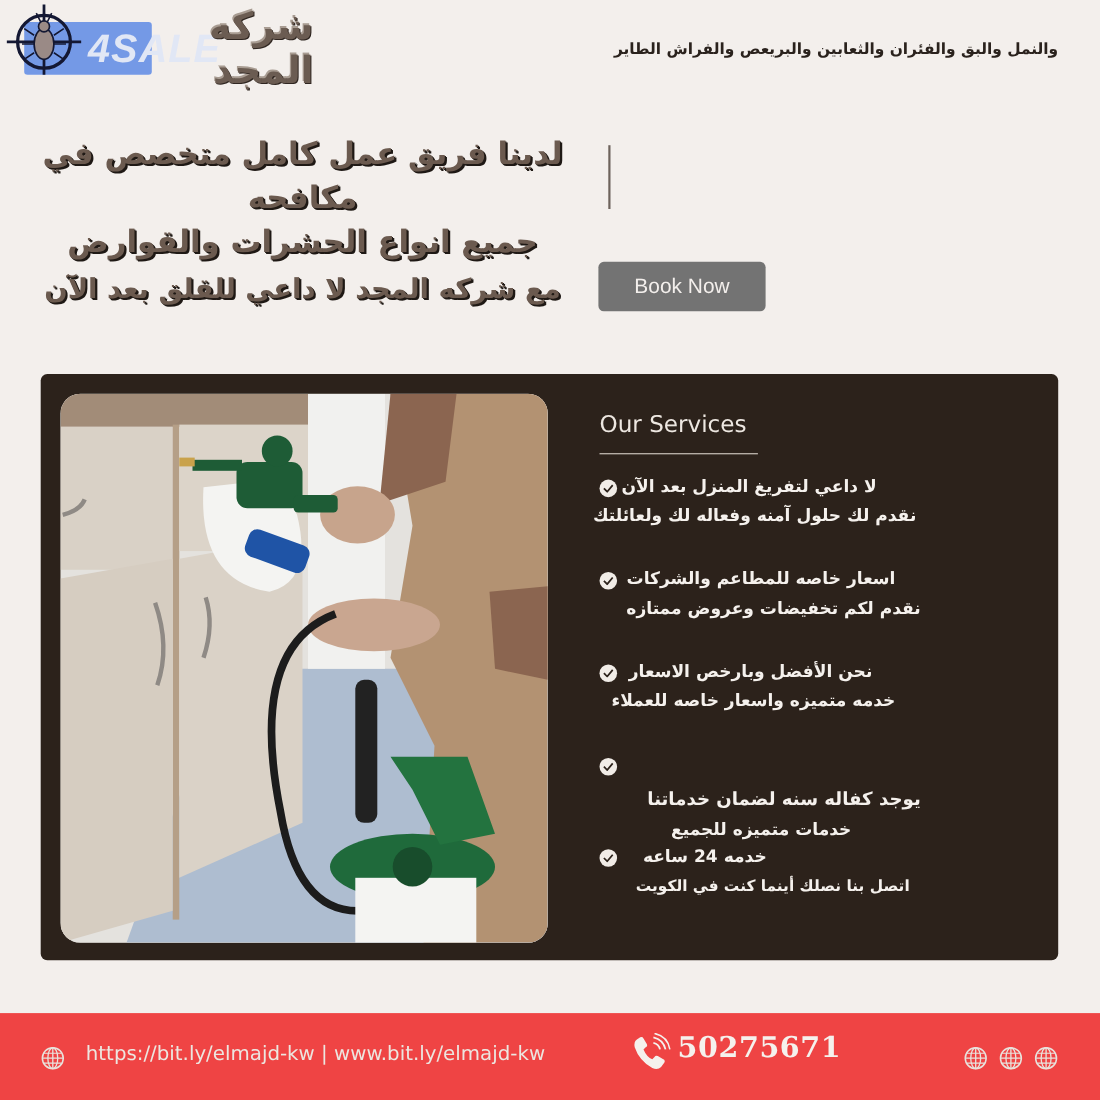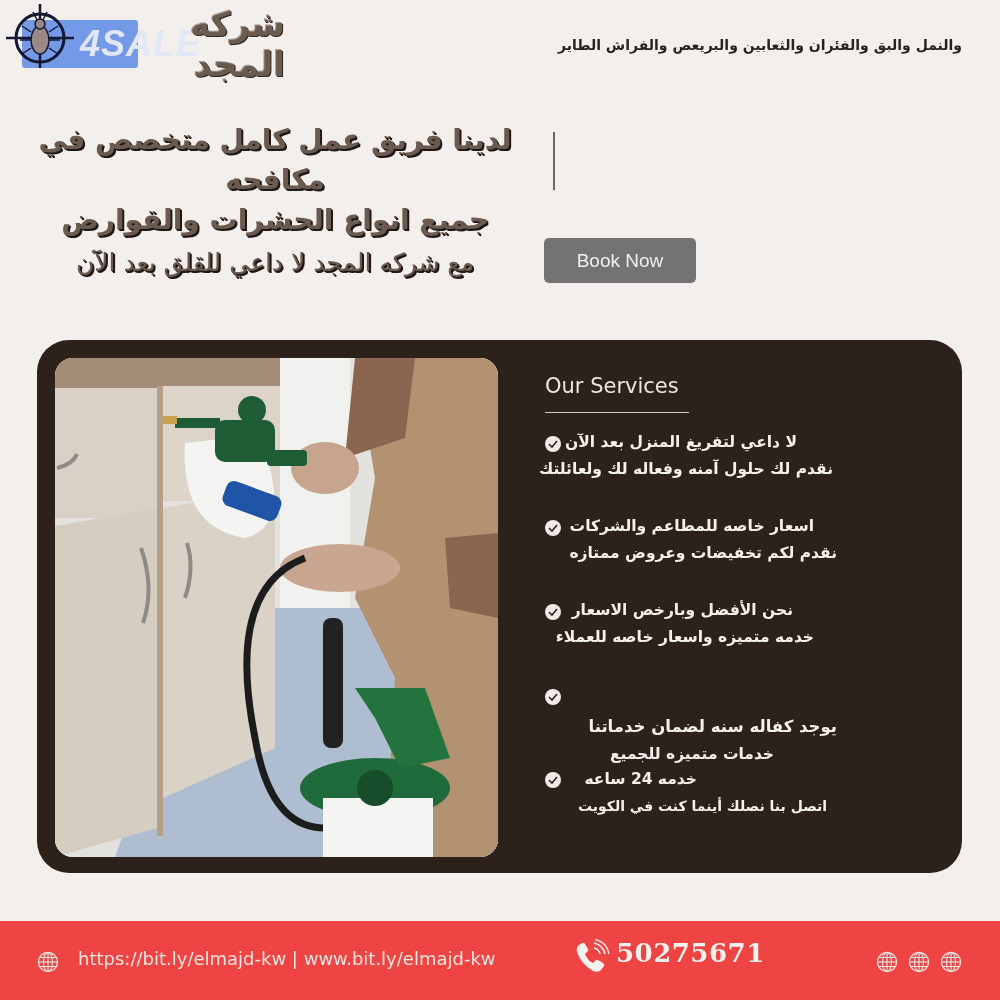--- a/index.html
+++ b/index.html
@@ -17,27 +17,27 @@
 
   .top-desc { position:absolute; right:38px; top:34px; width:430px; text-align:right; direction:rtl;
     font-weight:bold; font-size:14px; line-height:22px; color:#2a221d; }
 
   .headline { position:absolute; left:10px; top:120px; width:530px; text-align:center; direction:rtl;
     font-weight:bold; font-size:28px; line-height:40px; color:#6b5a4f;
     text-shadow:1px 1px 0 #1f1915, 2px 2px 0 #1f1915; }
   .divider { position:absolute; left:553px; top:132px; width:2px; height:58px; background:#6d635c; }
 
   .tagline { position:absolute; left:40px; top:243px; width:470px; text-align:center; direction:rtl;
-    font-weight:normal; font-size:25px; line-height:40px; color:#6b5a4f;
+    font-weight:bold; font-size:25px; line-height:40px; color:#6b5a4f;
     text-shadow:1px 1px 0 #1f1915, 2px 2px 0 #1f1915; }
   .book-btn { position:absolute; left:544px; top:238px; width:152px; height:45px; background:#737373; border-radius:5px;
     color:#f3efec; font-family:"Liberation Sans", sans-serif; font-size:19px; line-height:45px; text-align:center; cursor:pointer; }
 
   
-  .card { position:absolute; left:37px; top:340px; width:925px; height:533px; background:#2c221b; border-radius:32px; }
+  .card { position:absolute; left:37px; top:340px; width:925px; height:533px; background:#2c221b; border-radius:6px; }
   .photo { position:absolute; left:18px; top:18px; width:443px; height:499px; border-radius:18px; overflow:hidden; background:#dad5cf; }
   .services-title { position:absolute; left:508px; top:34px; font-family:"DejaVu Sans", sans-serif; font-size:21px; color:#ede7e1; }
   .services-rule { position:absolute; left:508px; top:72px; width:144px; height:1px; background:#d8d0c8; }
 
   .svc { position:absolute; left:500px; width:320px; direction:rtl; text-align:right; color:#f5f1ed; font-weight:bold; }
   .svc .line1 { font-size:15.5px; line-height:24px; position:relative; padding-right:2px; }
   .svc .line2 { font-size:15.5px; line-height:30px; }
   .check { position:absolute; left:508px; width:16px; height:16px; border-radius:50%; background:#f1ece7; }
   .check svg { position:absolute; left:3px; top:4px; }
 

